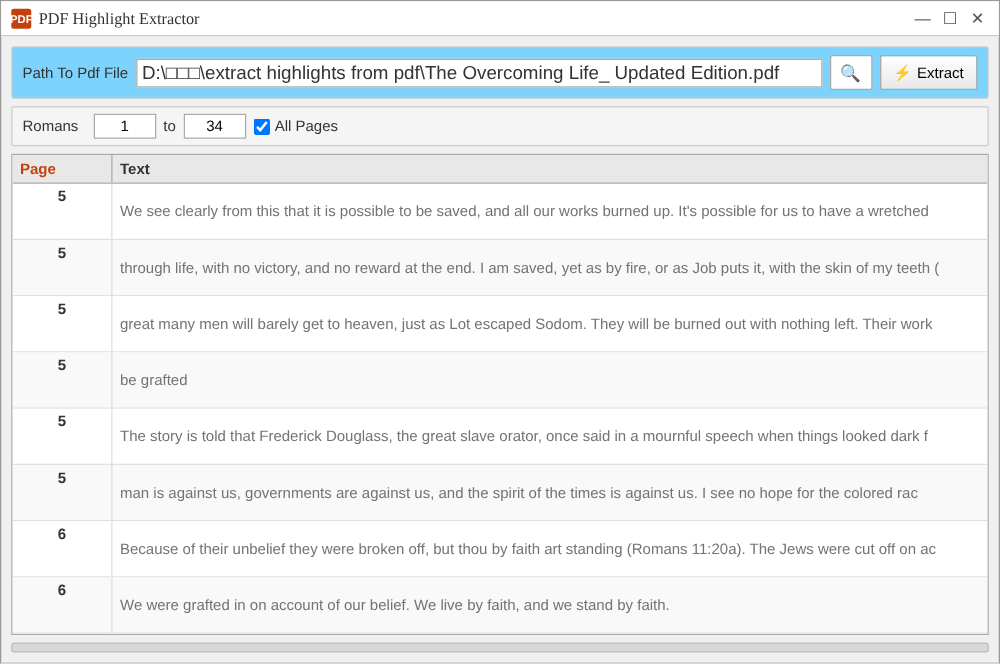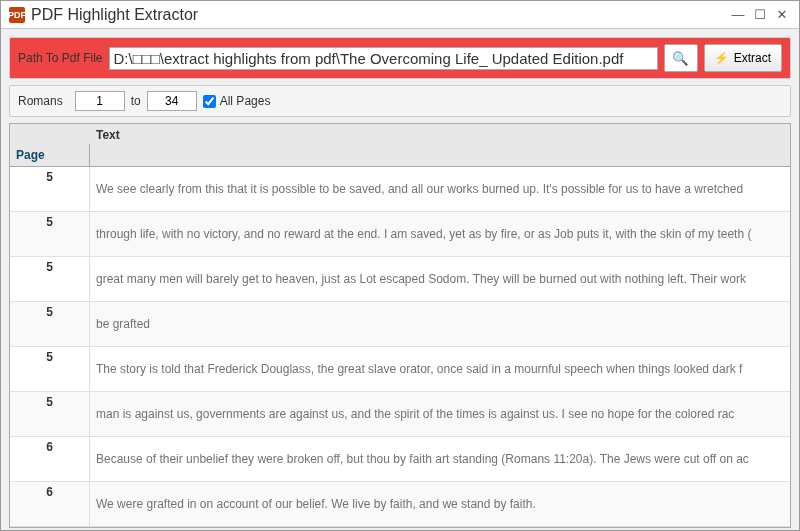--- a/index.html
+++ b/index.html
@@ -40,22 +40,23 @@
       background: #c2410c;
       border-radius: 2px;
       display: flex;
       align-items: center;
       justify-content: center;
       font-size: 9px;
       color: white;
       font-weight: bold;
     }
     .title-text {
-      font-size: 16px;
-      color: #333;
+      font-size: 13px;
+      color: #333;
+      font-family: Liberation Serif, serif;
     }
     .title-controls {
       display: flex;
       gap: 4px;
     }
     .title-btn {
       width: 18px;
       height: 18px;
       background: none;
       border: none;
@@ -73,21 +74,21 @@
       display: flex;
       flex-direction: column;
       padding: 8px;
       gap: 6px;
     }
 
     .path-row {
       display: flex;
       align-items: center;
       gap: 6px;
-      background: #ef4444;
+      background: #7dd3fc;
       border: 1px solid #ccc;
       padding: 6px 8px;
       border-radius: 2px;
     }
     .path-label {
       font-size: 12px;
       color: #333;
       white-space: nowrap;
     }
     .path-input {
@@ -170,23 +171,22 @@
       background: #e8e8e8;
       border-bottom: 1px solid #aaa;
       flex-shrink: 0;
     }
     .th-page {
       width: 80px;
       padding: 4px 6px;
       border-right: 1px solid #aaa;
       font-weight: bold;
       font-size: 12px;
-      color: #0c4a6e;
-      flex-shrink: 0;
-      margin-top: 20px;
+      color: #c2410c;
+      flex-shrink: 0;
     }
     .th-text {
       flex: 1;
       padding: 4px 6px;
       font-weight: bold;
       font-size: 12px;
       color: #333;
     }
     .table-body {
       flex: 1;

